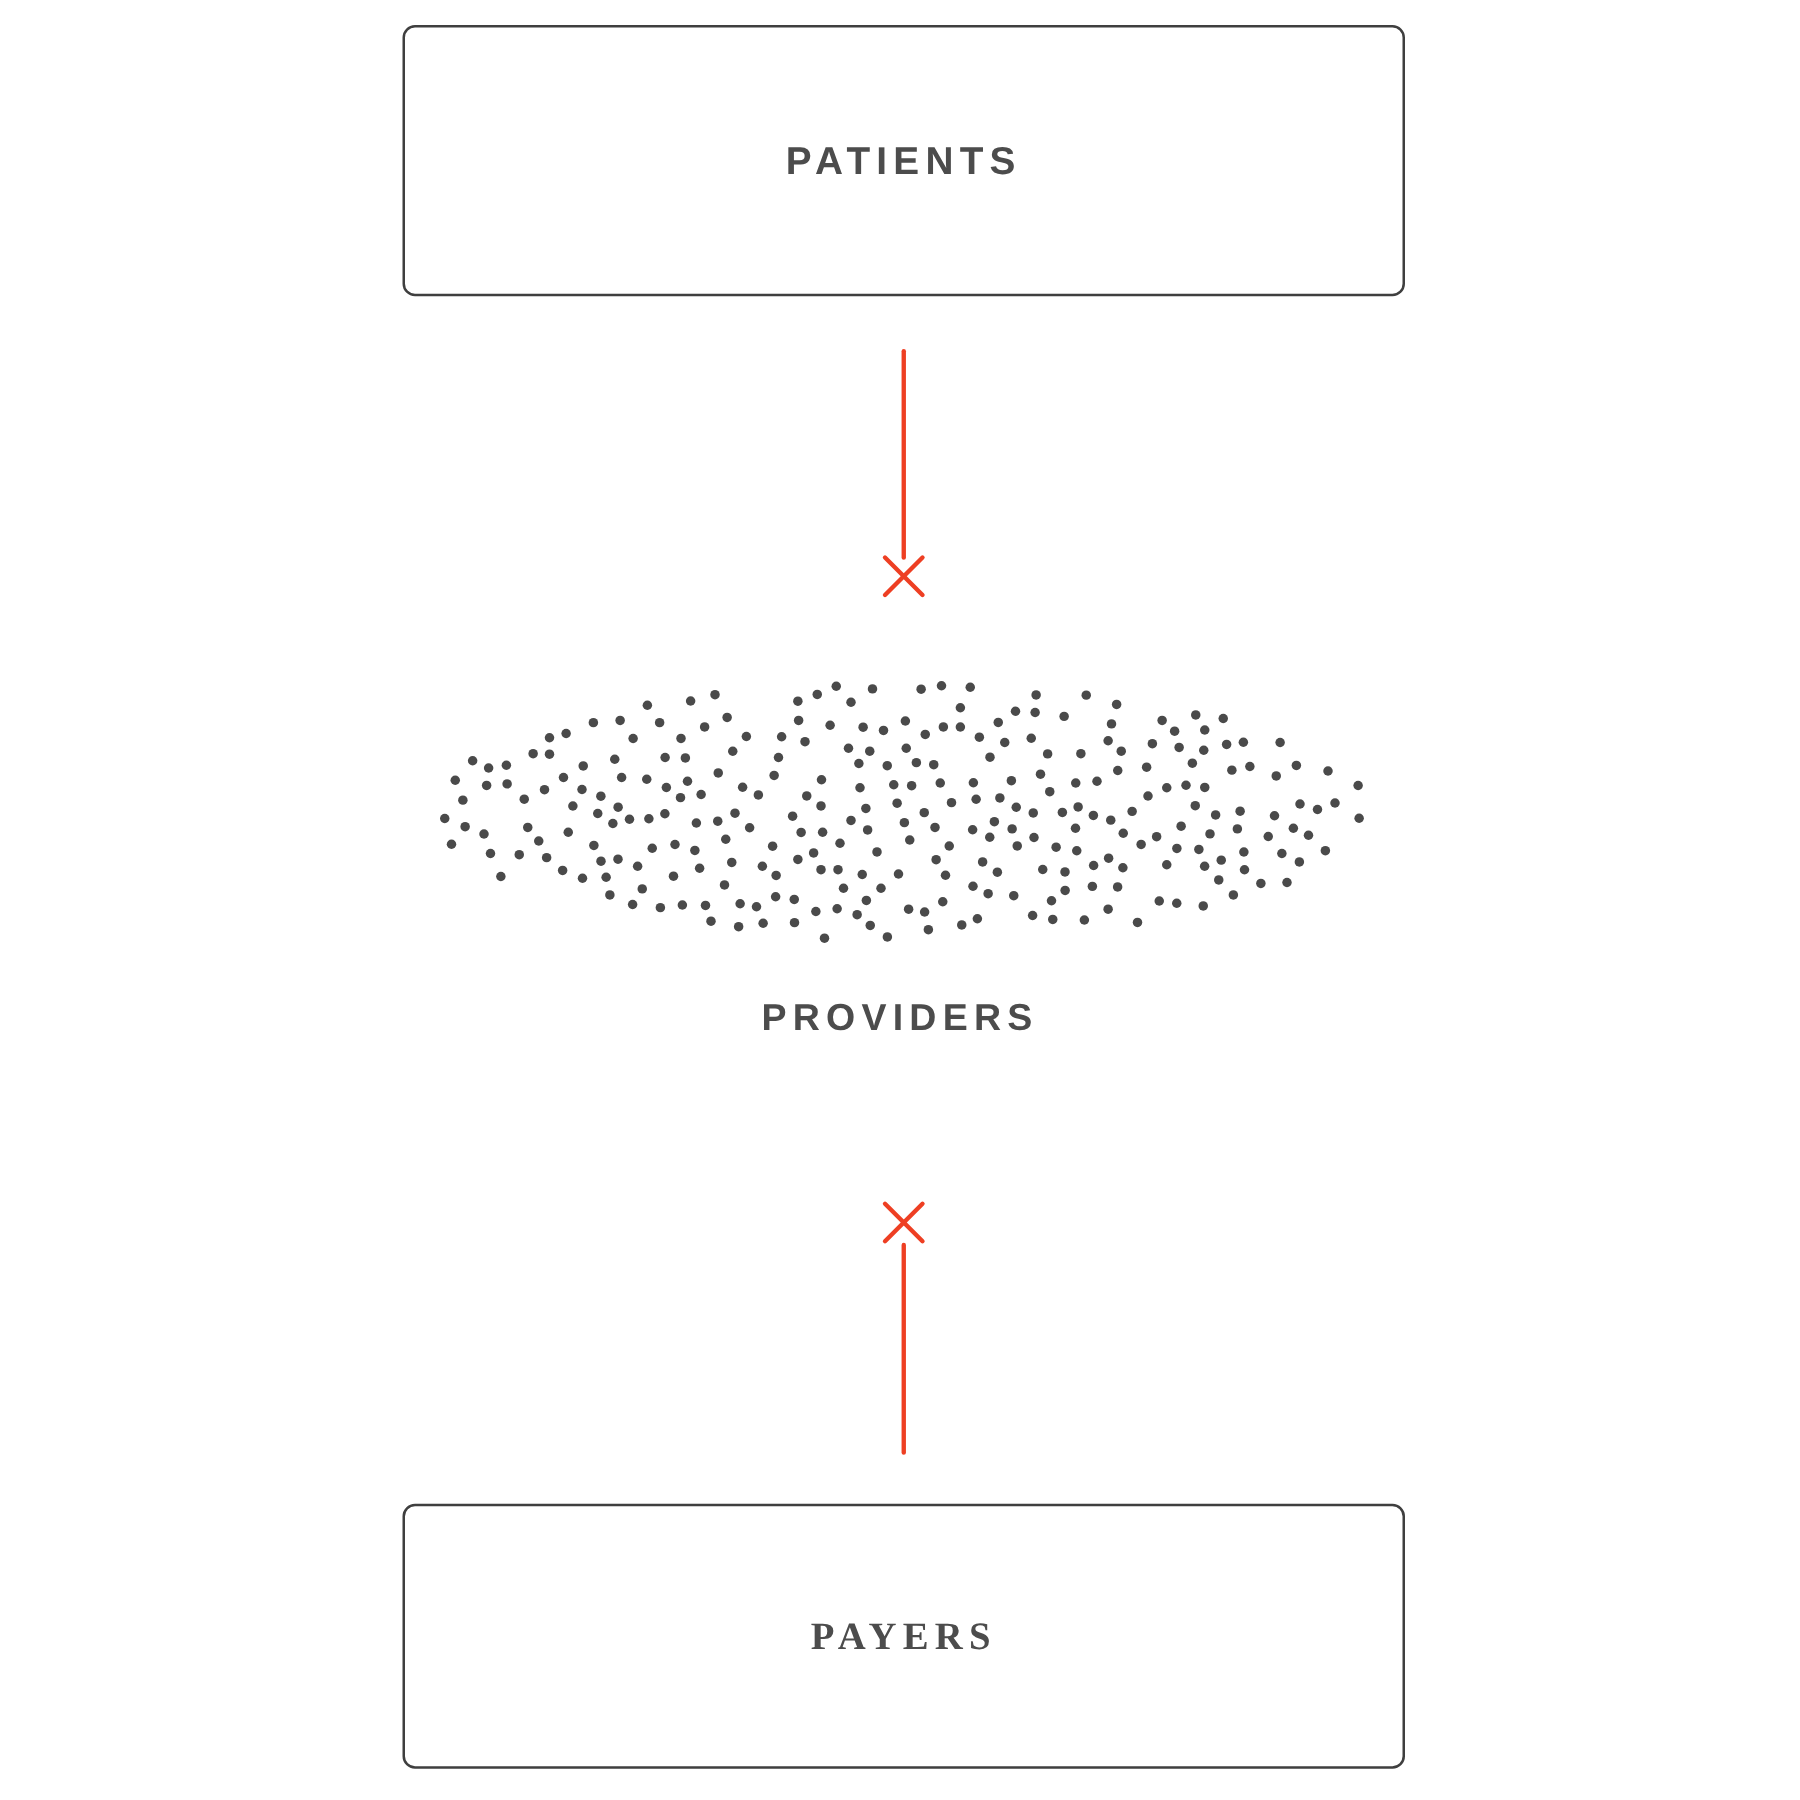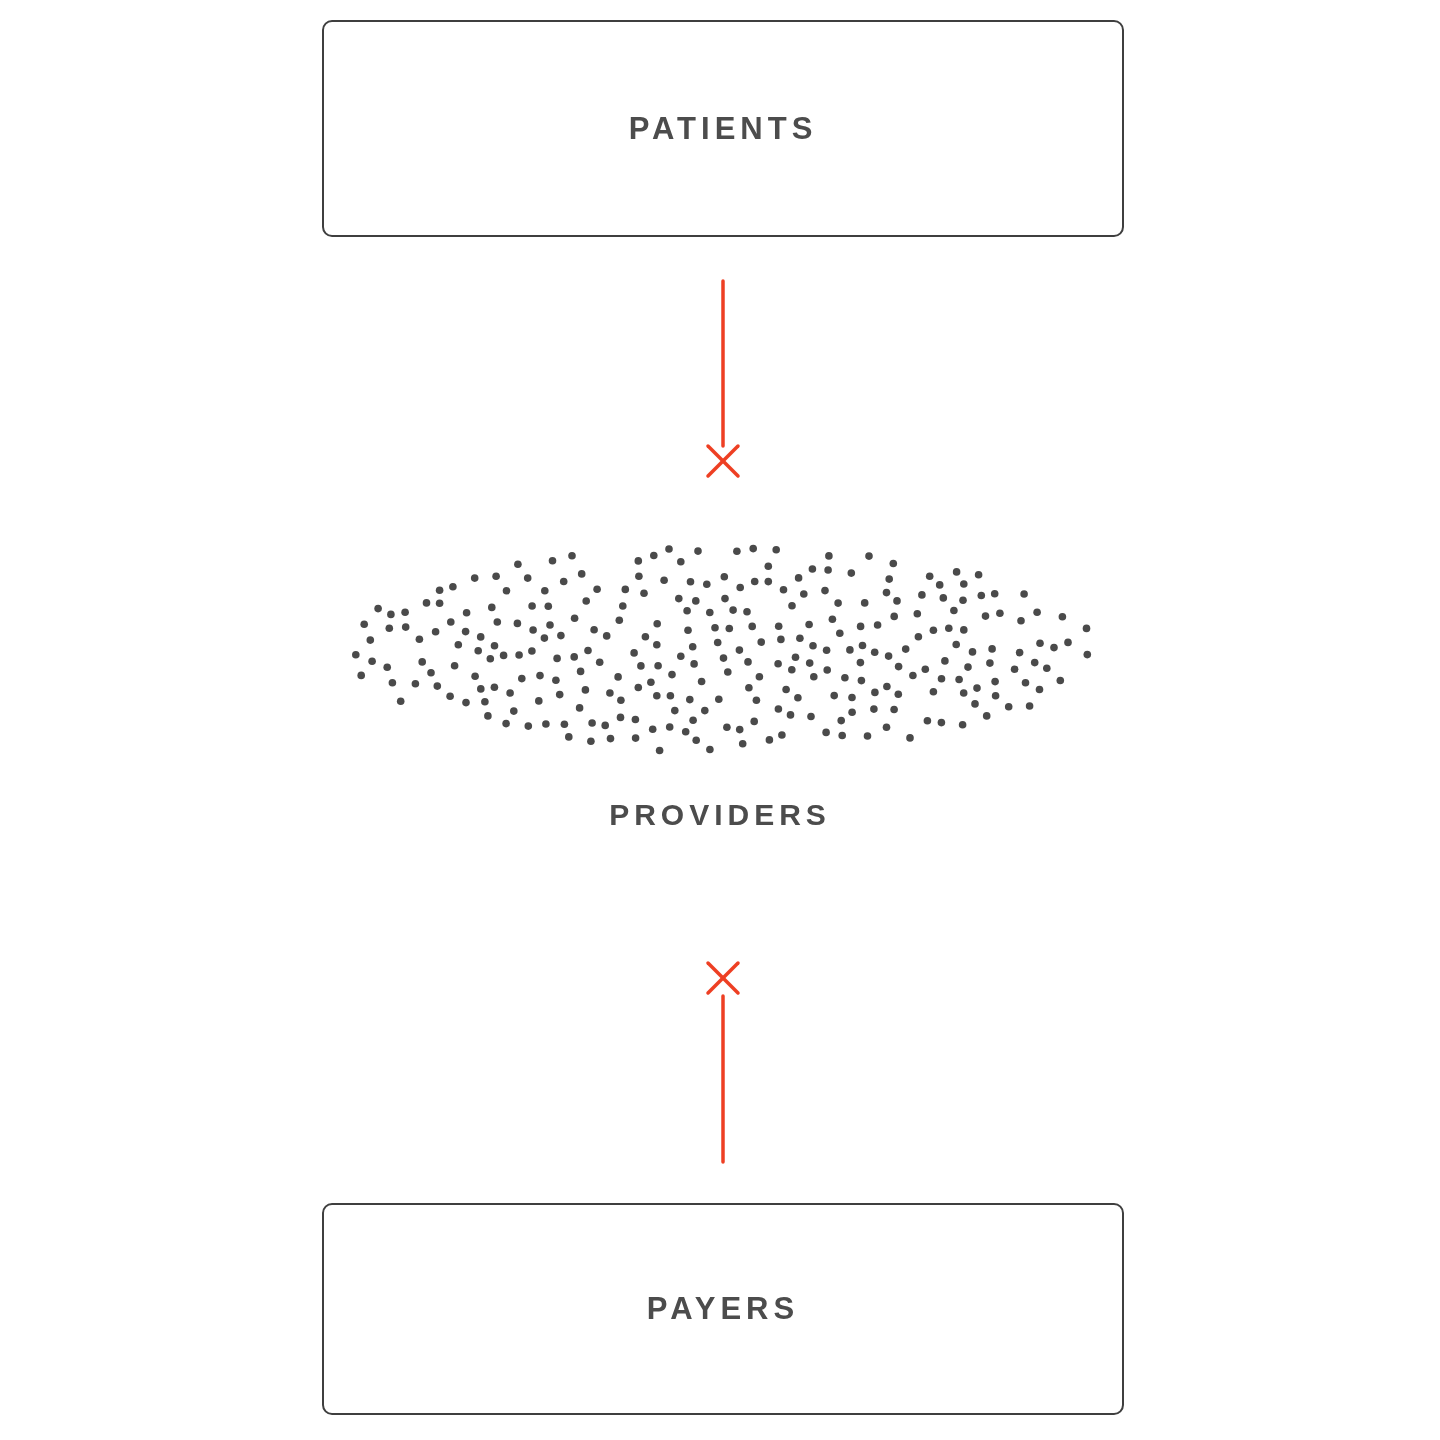--- a/index.html
+++ b/index.html
@@ -21,21 +21,21 @@
     width: 802px;
     border: 2px solid var(--box_border, #3f3f3f);
     border-radius: 10px;
     background: #ffffff;
     display: flex;
     align-items: center;
     justify-content: center;
     box-sizing: border-box;
   }
   .node-box.patients { top: 20px;  height: 217px; align-items: center; }
-  .node-box.payers   { top: 1203px; height: 212px; }
+  .node-box.payers   { top: 1203px; height: 212px; font-family: Liberation Serif, serif; }
   .box-label {
     font-size: 31px;
     font-weight: bold;
     letter-spacing: 5px;
     color: var(--text_dark, #4c4c4c);
   }
   .providers-label {
     position: absolute;
     left: 0;
     top: 792px;

